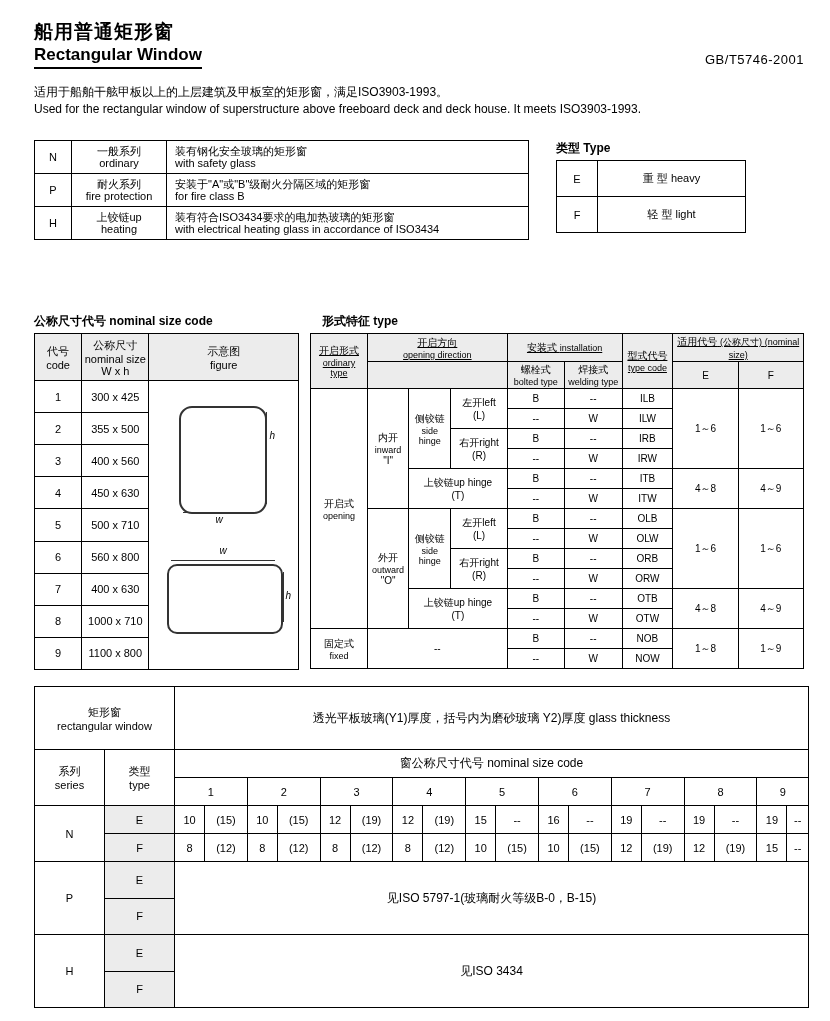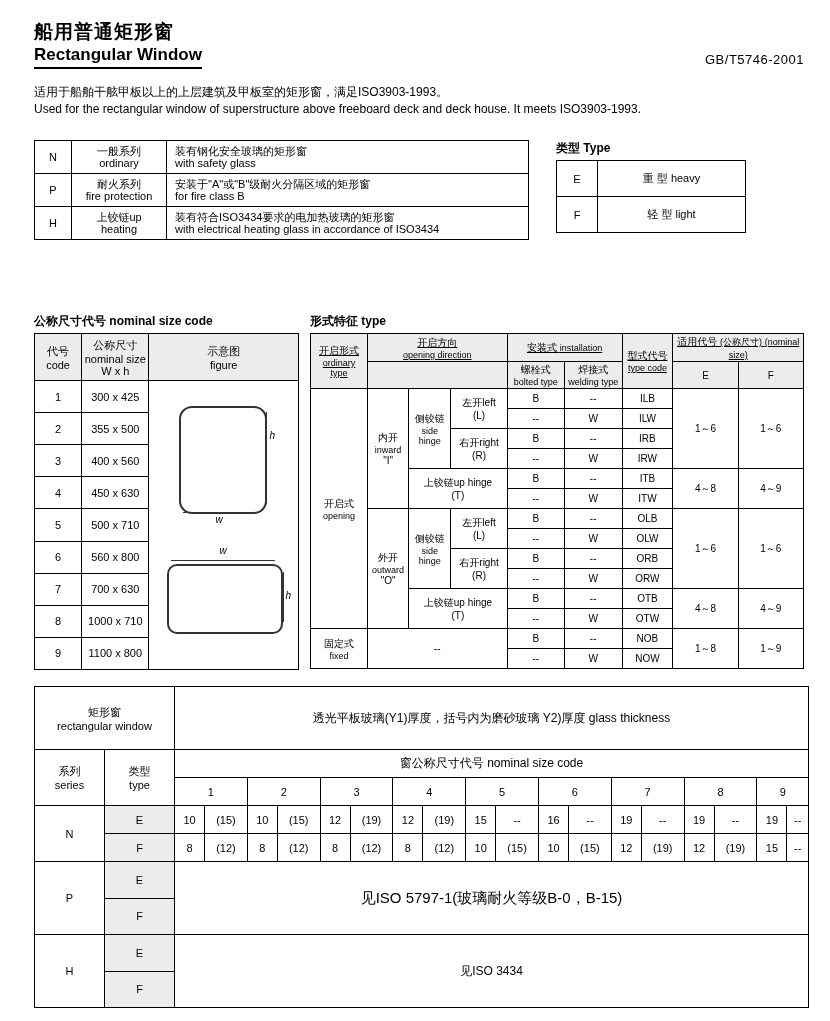--- a/index.html
+++ b/index.html
@@ -134,21 +134,21 @@
   }
   .vline2 {
     position: absolute; left: 132px; top: 190px; width: 1px; height: 50px; background: #333;
   }
   .dim-h2 {
     position: absolute; left: 134px; top: 208px; font-size: 10px; font-style: italic;
   }
 
   
   .form-wrap { position: absolute; left: 310px; top: 313px; }
-  .form-wrap .lbl { margin-bottom: 3px; }
+  .form-wrap .lbl { margin-bottom: 3px; margin-left: 12px; }
   table.form { width: 494px; }
   table.form td { height: 17px; font-size: 10px; }
   table.form td.h { height: 20px; text-decoration: underline; }
   .tiny { font-size: 9px; }
 
   
   .glass-wrap { position: absolute; left: 34px; top: 686px; }
   table.glass { width: 775px; }
   table.glass td { height: 25px; font-size: 11px; }
   table.glass td.big { height: 60px; }
@@ -278,21 +278,21 @@
       <tr>
         <td>5</td>
         <td>500 x 710</td>
       </tr>
       <tr>
         <td>6</td>
         <td>560 x 800</td>
       </tr>
       <tr>
         <td>7</td>
-        <td>700 x 630</td>
+        <td>400 x 630</td>
       </tr>
       <tr>
         <td>8</td>
         <td>1000 x 710</td>
       </tr>
       <tr>
         <td>9</td>
         <td>1100 x 800</td>
       </tr>
     </tbody>
@@ -553,21 +553,21 @@
         <td>(19)</td>
         <td>12</td>
         <td>(19)</td>
         <td>15</td>
         <td>--</td>
       </tr>
 
       <tr>
         <td rowspan="2" style="height:70px">P</td>
         <td class="hd">E</td>
-        <td colspan="18" rowspan="2" style="font-size:15px">见ISO 5797-1(玻璃耐火等级B-0，B-15)</td>
+        <td colspan="18" rowspan="2" style="font-size:12px">见ISO 5797-1(玻璃耐火等级B-0，B-15)</td>
       </tr>
       <tr>
         <td class="hd">F</td>
       </tr>
 
       <tr>
         <td rowspan="2" style="height:70px">H</td>
         <td class="hd">E</td>
         <td colspan="18" rowspan="2" style="font-size:12px">见ISO 3434</td>
       </tr>

